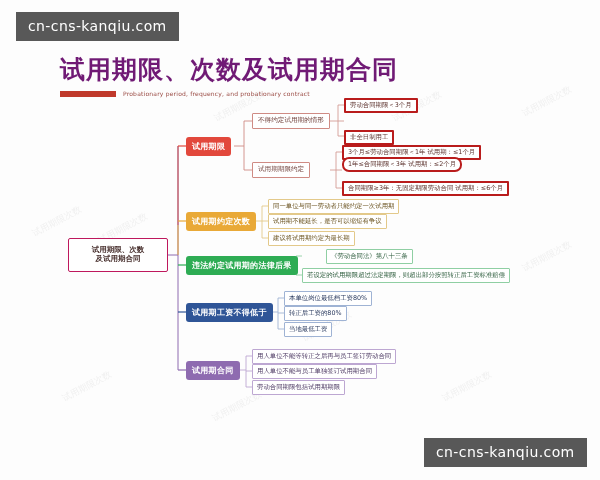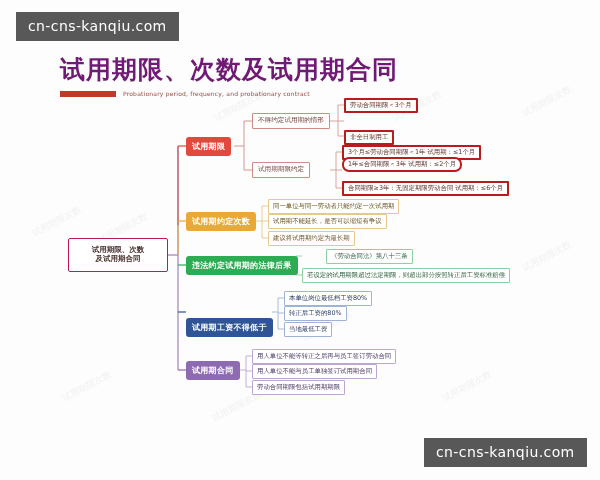--- a/index.html
+++ b/index.html
@@ -195,21 +195,21 @@
 
   <div class="node l1 yellow" style="left:186px; top:212px;">试用期约定次数</div>
   <div class="node leaf yellow" style="left:268px; top:199px;">同一单位与同一劳动者只能约定一次试用期</div>
   <div class="node leaf yellow" style="left:268px; top:214px;">试用期不能延长，是否可以缩短有争议</div>
   <div class="node leaf yellow" style="left:268px; top:231px;">建议将试用期约定为最长期</div>
 
   <div class="node l1 green" style="left:186px; top:256px;">违法约定试用期的法律后果</div>
   <div class="node leaf green" style="left:302px; top:249px;margin-left:24px;">《劳动合同法》第八十三条</div>
   <div class="node leaf green" style="left:302px; top:268px;">若设定的试用期限超过法定期限，则超出部分按照转正后工资标准赔偿</div>
 
-  <div class="node l1 blue" style="left:186px; top:303px;margin-top:15px;">试用期工资不得低于</div>
+  <div class="node l1 blue" style="left:186px; top:303px;">试用期工资不得低于</div>
   <div class="node leaf blue" style="left:284px; top:291px;">本单位岗位最低档工资80%</div>
   <div class="node leaf blue" style="left:284px; top:306px;">转正后工资的80%</div>
   <div class="node leaf blue" style="left:284px; top:322px;">当地最低工资</div>
 
   <div class="node l1 purple" style="left:186px; top:361px;">试用期合同</div>
   <div class="node leaf purple" style="left:252px; top:349px;">用人单位不能等转正之后再与员工签订劳动合同</div>
   <div class="node leaf purple" style="left:252px; top:364px;">用人单位不能与员工单独签订试用期合同</div>
   <div class="node leaf purple" style="left:252px; top:380px;">劳动合同期限包括试用期期限</div>
 
   <div class="wm-badge" id="wm-top">cn-cns-kanqiu.com</div>

